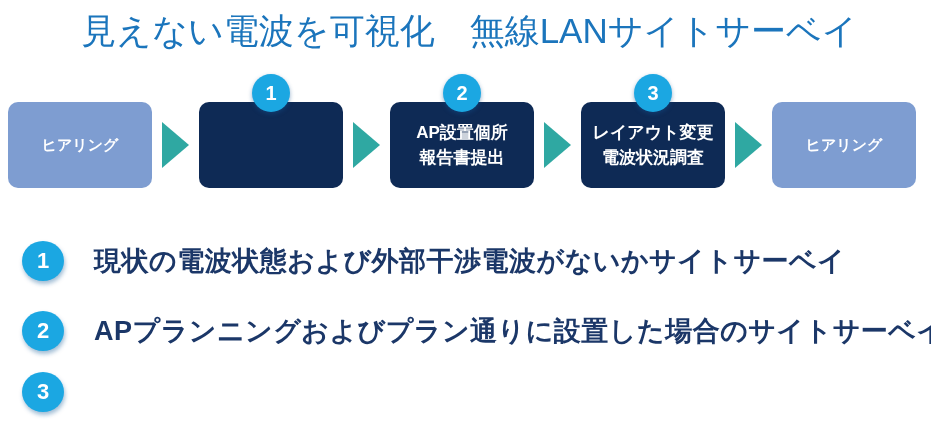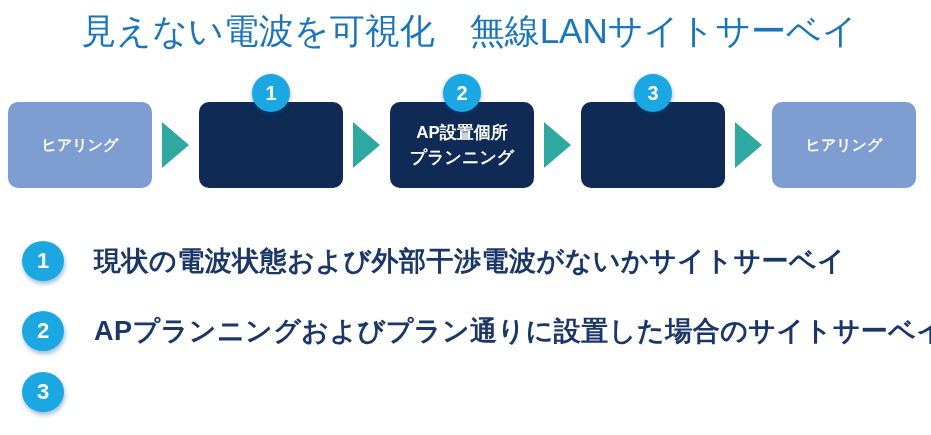--- a/index.html
+++ b/index.html
@@ -86,27 +86,29 @@
 
     <div class="step dark">
       <span class="step-badge">1</span>
     </div>
 
     <div class="arrow"></div>
 
     <div class="step dark">
       <span class="step-badge">2</span>
       <span class="step-label">AP設置個所
-プランニング</span>
+報告書提出</span>
     </div>
 
     <div class="arrow"></div>
 
     <div class="step dark">
       <span class="step-badge">3</span>
+      <span class="step-label">レイアウト変更
+電波状況調査</span>
     </div>
 
     <div class="arrow"></div>
 
     <div class="step light">
       <span class="step-label">ヒアリング</span>
     </div>
 
   </div>
 

